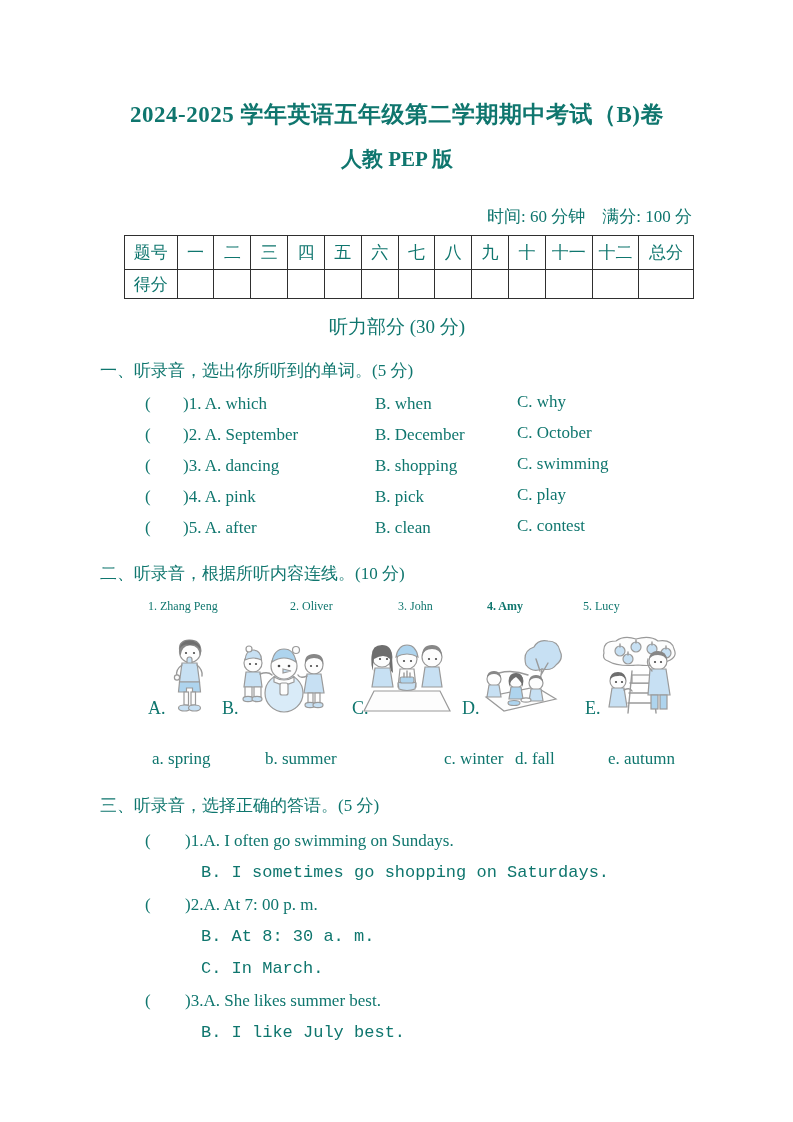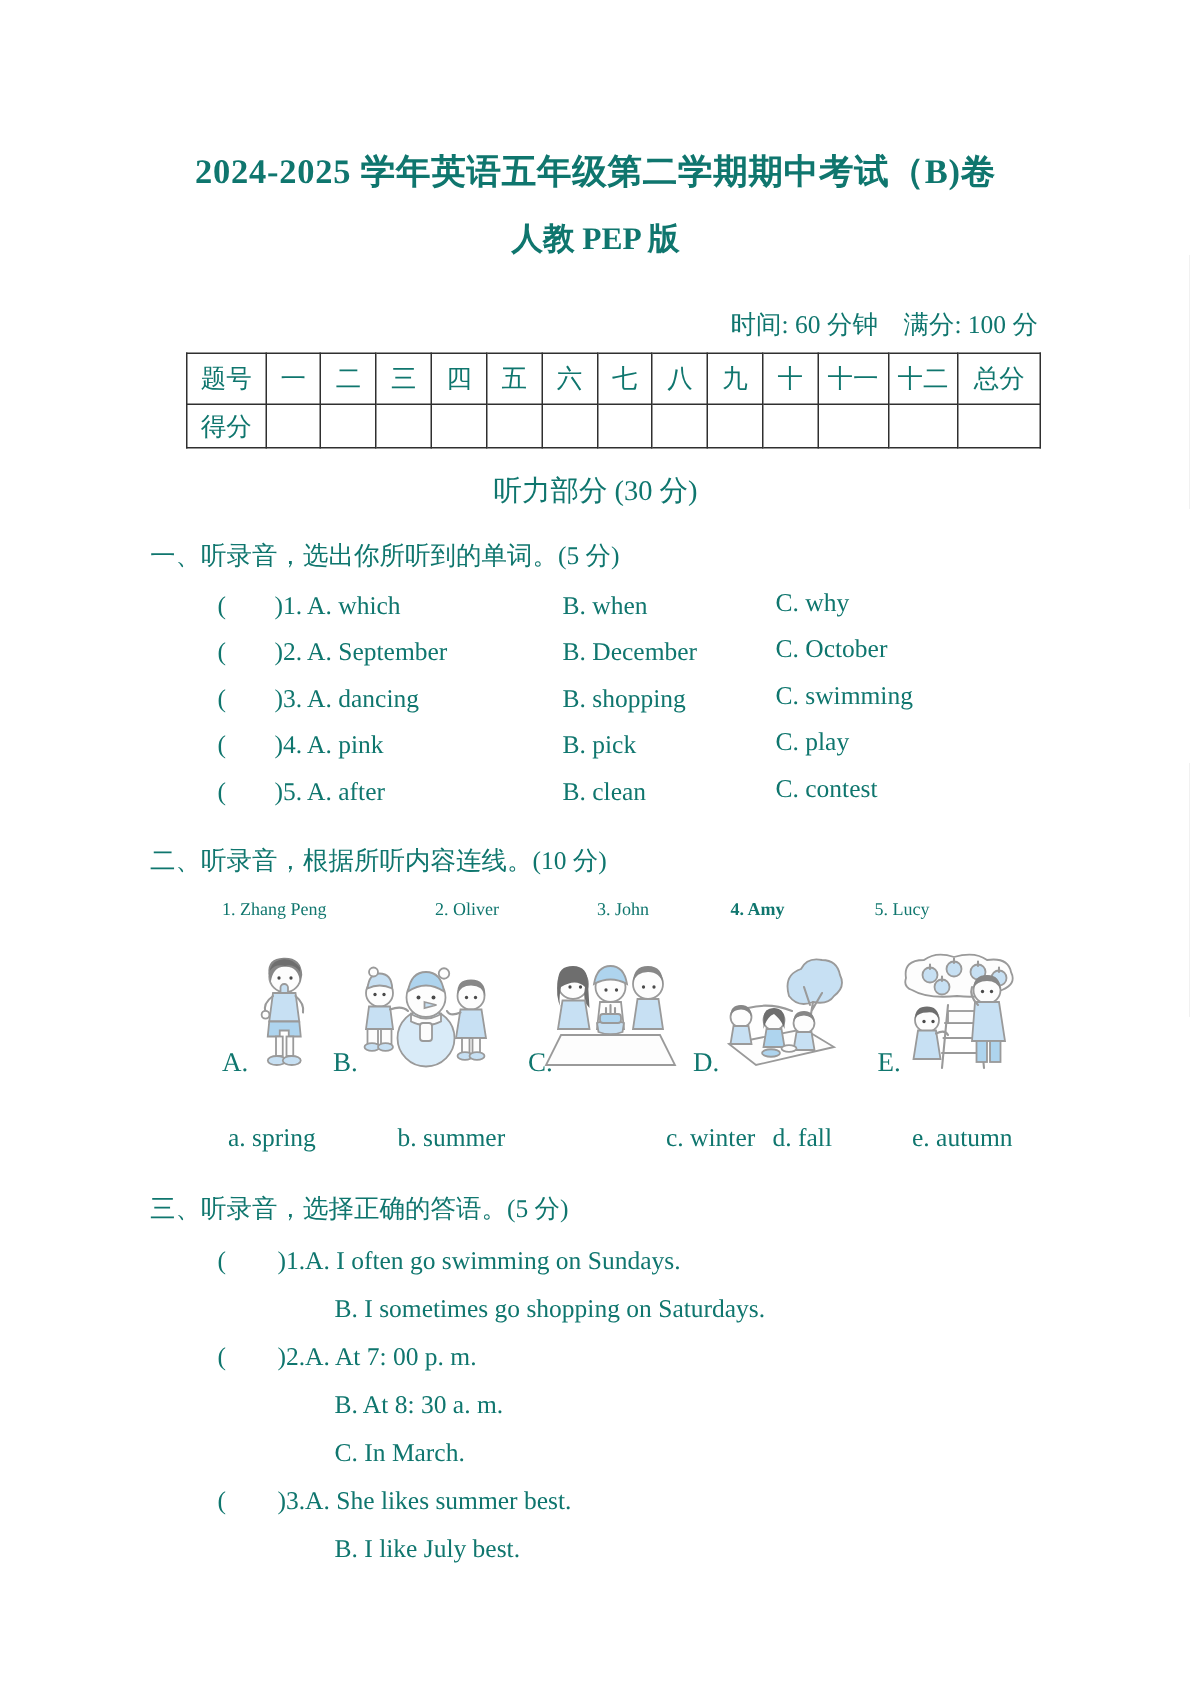--- a/index.html
+++ b/index.html
@@ -51,21 +51,21 @@
   .pi0{left:62px;} .pi1{left:136px;} .pi2{left:262px;} .pi3{left:378px;} .pi4{left:498px;}
 
   .answers-row { position:relative; height:30px; font-size:17px; margin-top:20px; }
   .answers-row span { position:absolute; top:4px; }
   .a0{left:52px;} .a1{left:165px;} .a2{left:308px;margin-left:36px;} .a3{left:415px;} .a4{left:508px;}
 
   .rows-sec3 { margin-top:8px; }
   .s3-line { position:relative; height:32px; font-size:17px; }
   .s3-line .paren { position:absolute; left:45px; top:6px; }
   .s3-line .first { position:absolute; left:85px; top:6px; }
-  .s3-line .rest  { position:absolute; left:123px; top:6px; }
+  .s3-line .rest  { position:absolute; left:101px; top:6px;font-family:Liberation Mono, monospace; }
 
   svg .ln { stroke:#9a9a9a; stroke-width:1.4; fill:none; stroke-linecap:round; stroke-linejoin:round; }
   svg .fill-blue { fill:#c7e0f3; stroke:#9a9a9a; stroke-width:1.2; }
   svg .fill-blue2 { fill:#aed4ee; stroke:#9a9a9a; stroke-width:1.2; }
   svg .fill-white { fill:#fdfdfd; stroke:#9a9a9a; stroke-width:1.2; }
   svg .fill-snow { fill:#d9ebf8; stroke:#9a9a9a; stroke-width:1.2; }
   svg .hair { fill:#878787; stroke:none; }
   svg .hair-d { fill:#6e6e6e; stroke:none; }
   svg .dot { fill:#4a4a4a; stroke:none; }
 </style>

